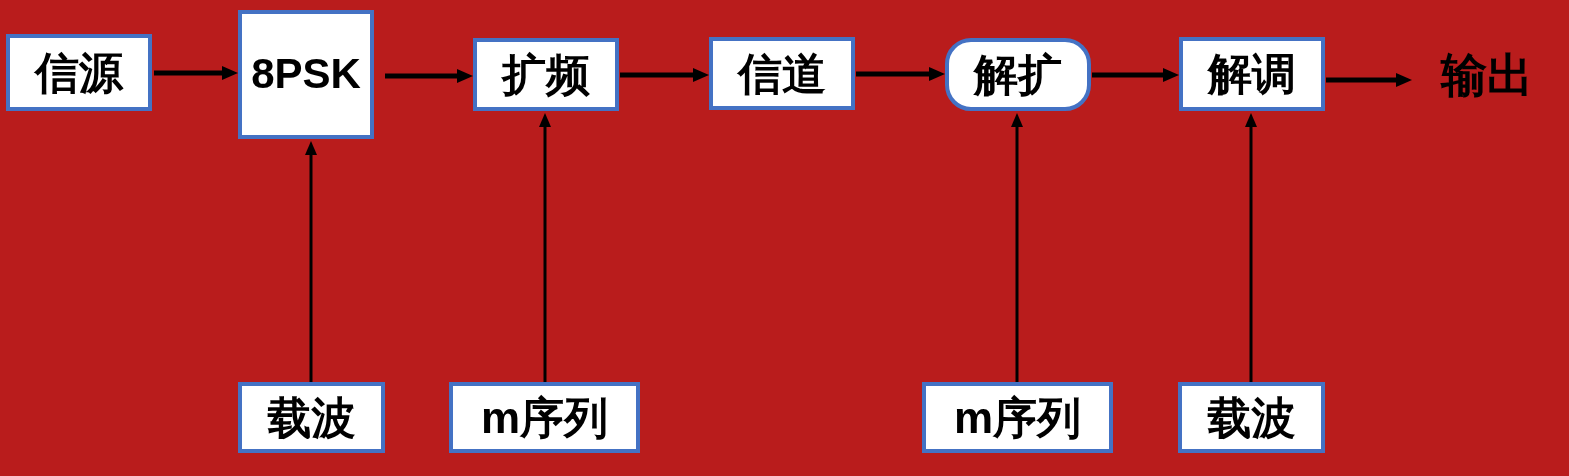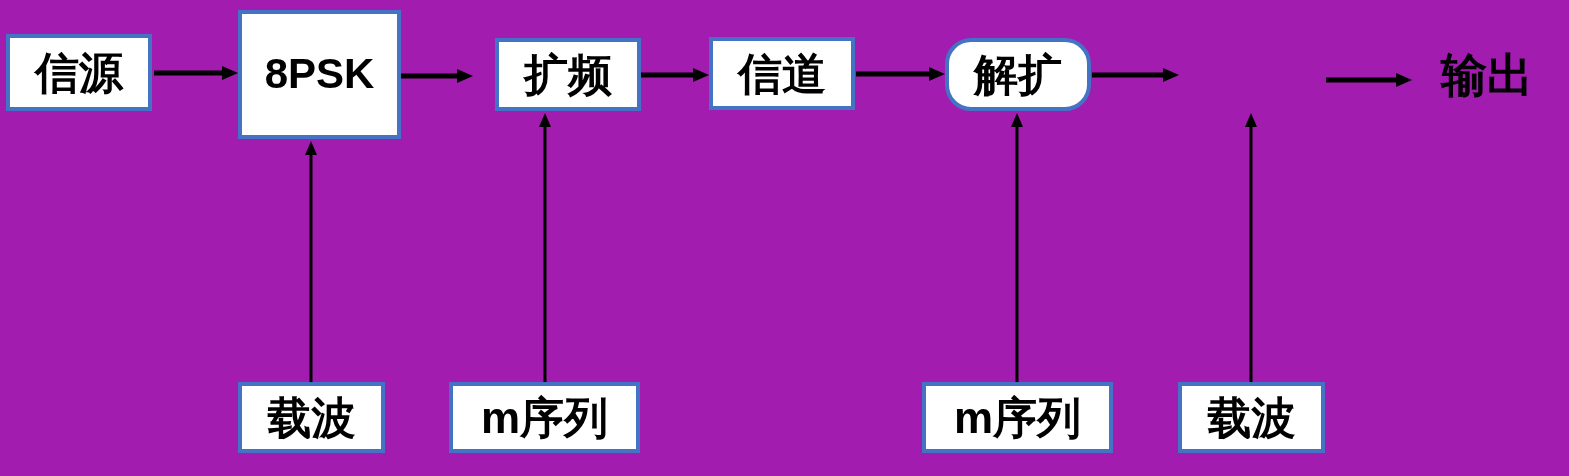--- a/index.html
+++ b/index.html
@@ -1,21 +1,21 @@
 <!DOCTYPE html>
 <html style="--accent: #4472C4; --line: #000000; --text: #000000; --watermark: #C8C8CD;"><head>
 <meta charset="utf-8">
 <style>
   * { box-sizing: border-box; }
   html, body { margin: 0; padding: 0; background: #ffffff; }
   .canvas {
     position: relative;
     width: 1569px;
     height: 476px;
-    background: #a21caf;
+    background: #b91c1c;
     font-family: "Liberation Sans", sans-serif;
     color: var(--text, #000000);
     overflow: hidden;
   }
   .node {
     position: absolute;
     display: flex;
     align-items: center;
     justify-content: center;
     border: 4px solid var(--accent, #4472C4);
@@ -74,38 +74,41 @@
     <line class="vwire" x1="311" y1="382" x2="311" y2="153" marker-end="url(#av)"></line>
     <line class="vwire" x1="545" y1="382" x2="545" y2="125" marker-end="url(#av)"></line>
     <line class="vwire" x1="1017" y1="382" x2="1017" y2="125" marker-end="url(#av)"></line>
     <line class="vwire" x1="1251" y1="382" x2="1251" y2="125" marker-end="url(#av)"></line>
   </svg>
 
   <div class="node" style="left:6px; top:34px; width:146px; height:77px;">
     <span>信源</span>
   </div>
 
-  <div class="node" style="left:238px; top:10px; width:163px; height:129px;">
+  <div class="node" style="left:238px; top:10px; width:136px; height:129px;">
     <span class="two-line">
       <span>8PSK</span><br>
     </span>
   </div>
 
-  <div class="node" style="left:495px; top:38px; width:146px; height:73px;">
+  <div class="node" style="left:473px; top:38px; width:146px; height:73px;">
     <span>扩频</span>
   </div>
 
   <div class="node" style="left:709px; top:37px; width:146px; height:73px;text-align:right;">
     <span>信道</span>
   </div>
 
   <div class="node" style="left:945px; top:38px; width:146px; height:73px;border-radius:26px;">
     <span>解扩</span>
   </div>
 
+  <div class="node" style="left:1179px; top:37px; width:146px; height:74px;">
+    <span>解调</span>
+  </div>
 
   <div class="plain-label" style="left:1432px; top:52px; width:110px; height:56px;">
     <span>输出</span>
   </div>
 
   <div class="node" style="left:238px; top:382px; width:147px; height:71px;">
     <span>载波</span>
   </div>
 
   <div class="node" style="left:449px; top:382px; width:191px; height:71px;">

